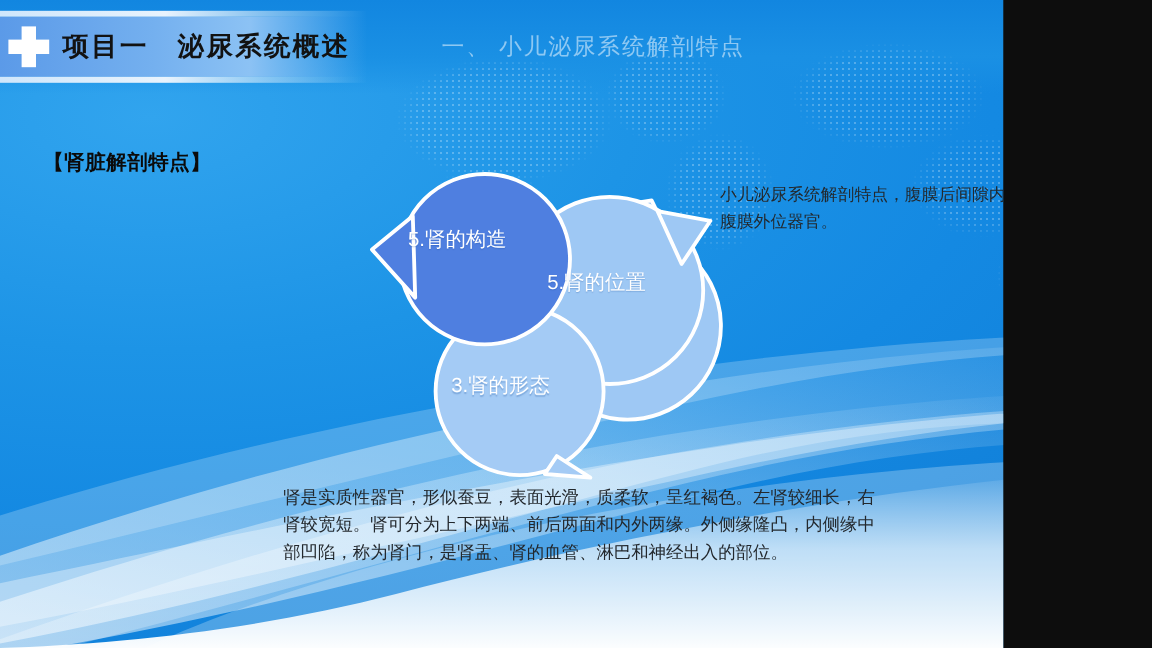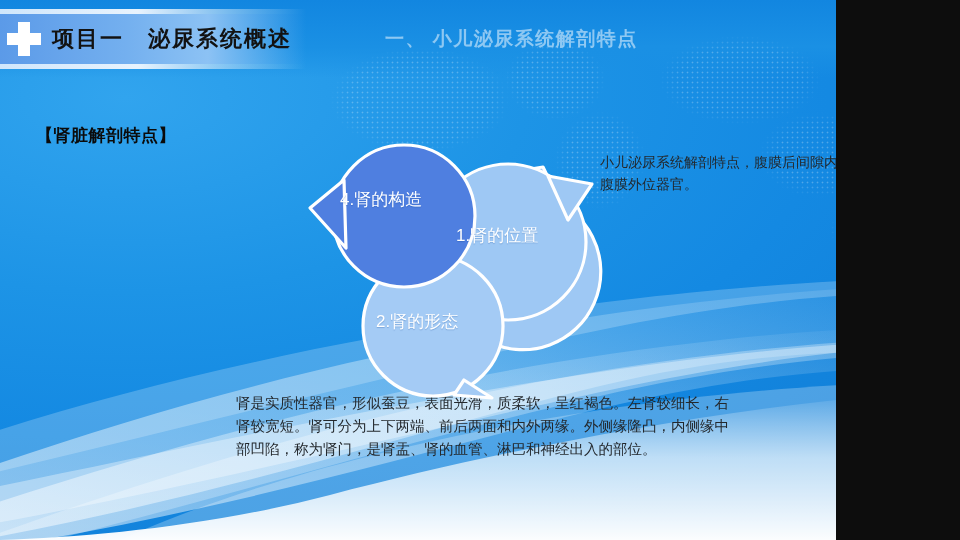--- a/index.html
+++ b/index.html
@@ -59,41 +59,41 @@
   .cross{position:relative;width:36px;height:36px;margin-left:6px;flex:0 0 auto;}
   .cross::before,.cross::after{content:"";position:absolute;background:#fff;}
   .cross::before{left:12px;top:1px;width:12px;height:34px;}
   .cross::after{left:1px;top:12px;width:34px;height:12px;}
   .banner-title{
     margin-left:10px;color:#121212;font-size:22px;font-weight:700;
     font-family:"DejaVu Serif","Liberation Serif",serif;
     letter-spacing:2px;white-space:nowrap;
   }
   .section-title{
-    position:absolute;left:385px;top:26px;
-    color:rgba(215,236,252,.62);font-size:19px;font-weight:700;
+    position:absolute;left:368px;top:26px;
+    color:rgba(215,236,252,.62);font-size:19px;font-weight:400;
     letter-spacing:1.5px;white-space:nowrap;
   }
   .subhead{
     position:absolute;left:36px;top:80px;
     color:#0b0b0b;font-size:17px;font-weight:700;letter-spacing:.5px;margin-top:44px;
   }
   
   .body-text{position:absolute;color:#262a2e;line-height:1.52;white-space:pre-wrap;}
   .left-text{
     left:30px;top:132px;width:300px;font-size:14.5px;
     text-indent:0;color:#23282d;
   }
   .left-text p{margin:0;text-indent:2em;}
   .right-text{
     left:600px;top:152px;width:340px;font-size:14px;color:#23282d;
     line-height:1.55;
   }
   .bottom-text{
-    left:236px;top:392px;width:500px;font-size:14.5px;color:#23282d;
+    left:236px;top:404px;width:500px;font-size:14.5px;color:#23282d;
     line-height:1.6;
   }
   
   .bubbles{position:absolute;left:296px;top:108px;width:330px;height:300px;}
   .bubble-label{
     position:absolute;color:#fff;font-size:17px;font-weight:400;
     white-space:nowrap;text-shadow:0 1px 1px rgba(0,60,140,.25);
   }
   .lbl-3{left:44px;top:80px;}
   .lbl-1{left:160px;top:116px;}
@@ -173,21 +173,21 @@
       <g>
         <circle cx="137" cy="218" r="70" fill="#a4cbf5" stroke="#ffffff" stroke-width="3.2"></circle>
         <path d="M168,272 L196,290 L158,287 Z" fill="#a4cbf5" stroke="#ffffff" stroke-width="3.2" stroke-linejoin="round"></path>
       </g>
 
       <g>
         <circle cx="108" cy="108" r="71" fill="#4f7fe0" stroke="#ffffff" stroke-width="3.2"></circle>
         <path d="M48,72 L14,100 L50,140 Z" fill="#4f7fe0" stroke="#ffffff" stroke-width="3.2" stroke-linejoin="round"></path>
       </g>
     </svg>
-    <span class="bubble-label lbl-3">4.肾的构造</span>
-    <span class="bubble-label lbl-1">1.肾的位置</span>
-    <span class="bubble-label lbl-2">2.肾的形态</span>
+    <span class="bubble-label lbl-3">5.肾的构造</span>
+    <span class="bubble-label lbl-1">5.肾的位置</span>
+    <span class="bubble-label lbl-2">3.肾的形态</span>
   </div>
 
   <div class="sq sq-a"></div>
   <div class="sq sq-b"></div>
 
 </div>
 
 </body></html>

